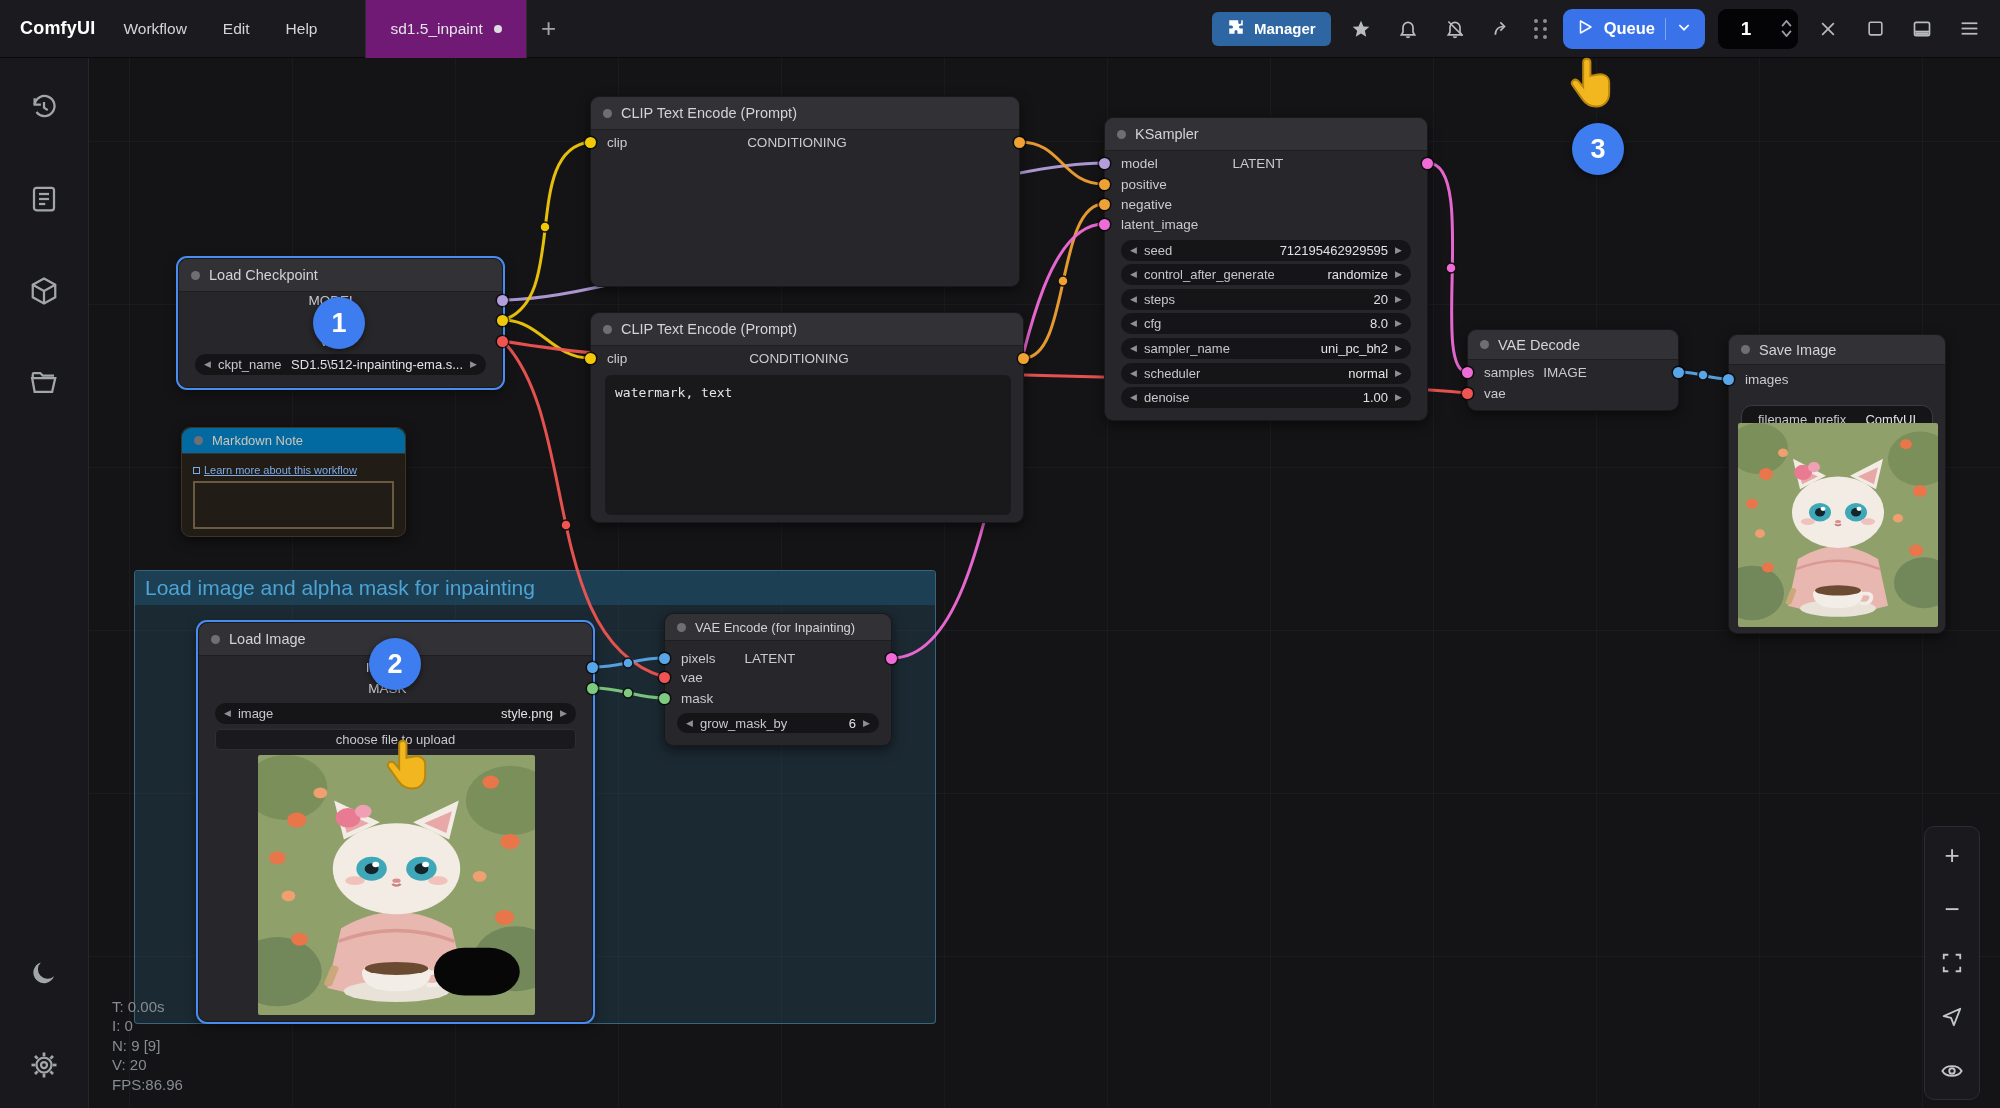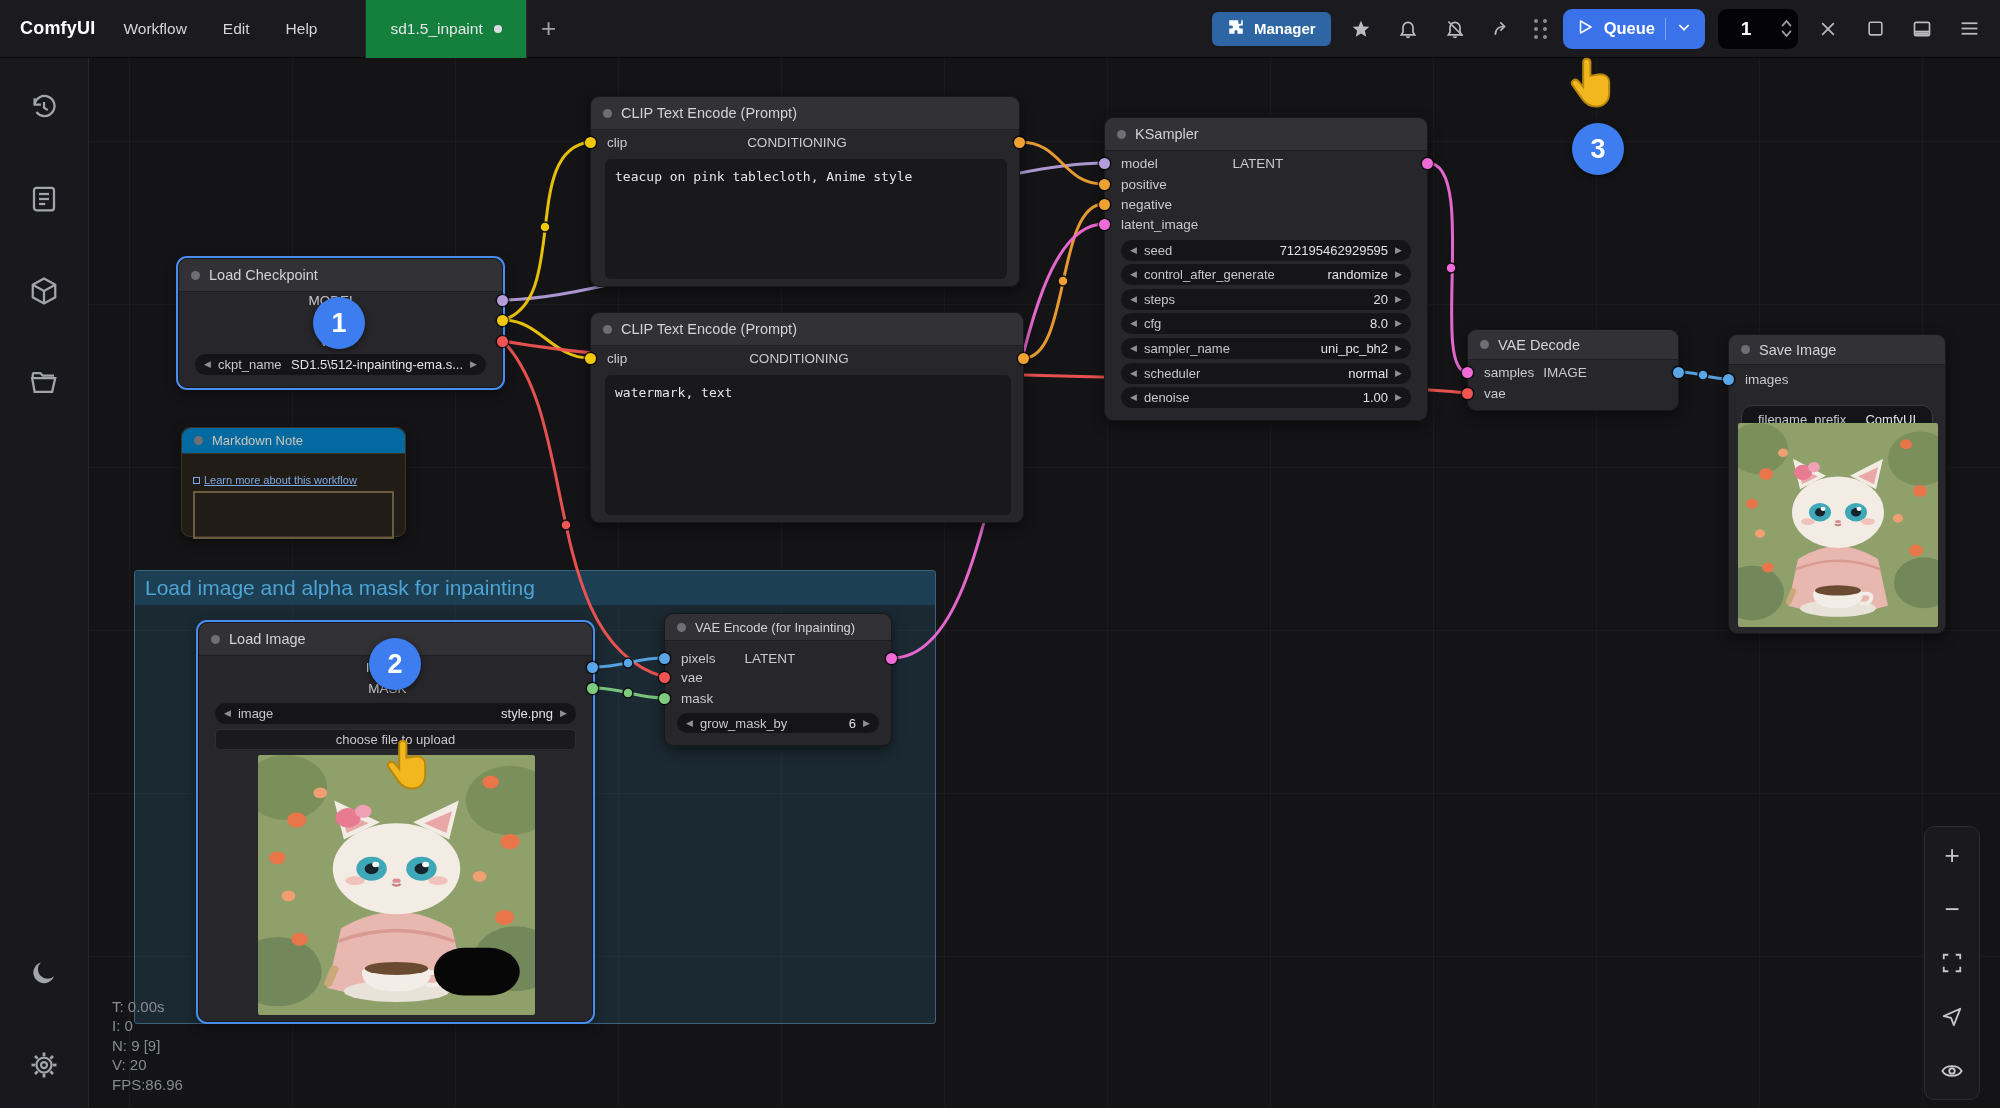--- a/index.html
+++ b/index.html
@@ -8,21 +8,21 @@
   .canvas-grid{position:absolute;inset:0;z-index:0;
     background-image:linear-gradient(rgba(255,255,255,.03) 1px,transparent 1px),
                      linear-gradient(90deg,rgba(255,255,255,.03) 1px,transparent 1px);
     background-size:163px 163px;background-position:-34px -22px}
 
   
   .topbar{position:absolute;top:0;left:0;width:2000px;height:58px;background:#1b1b1f;
     border-bottom:1px solid #09090b;display:flex;align-items:center;z-index:30}
   .logo{font-weight:bold;font-size:18px;color:#fff;padding:0 28px 0 20px;letter-spacing:.2px}
   .menu{display:flex;gap:36px;color:#d4d5d9;font-size:15.5px;margin-right:48px}
-  .tab{height:58px;display:flex;align-items:center;gap:11px;padding:0 24px;background:#15803d;
+  .tab{height:58px;display:flex;align-items:center;gap:11px;padding:0 24px;background:#701a75;
     border-left:1px solid #2c2c31;border-right:1px solid #2c2c31;color:#e4e5e8;font-size:15.5px}
   .tab-dot{width:8px;height:8px;border-radius:50%;background:#dcdde0}
   .newtab{width:44px;height:44px;display:flex;align-items:center;justify-content:center;color:#9fa2a7;font-size:26px}
   .tb-right{margin-left:auto;display:flex;align-items:center;gap:13px;padding-right:14px}
   .manager-btn{height:34px;background:#2e66a4;border-radius:6px;color:#fff;display:flex;align-items:center;gap:9px;padding:0 15px;font-size:15px;font-weight:bold}
   .icon-btn{width:34px;height:34px;display:flex;align-items:center;justify-content:center;color:#b9bcc1}
   .icon-btn svg{display:block}
   .grip{display:grid;grid-template-columns:5px 5px;grid-gap:4px;margin:0 2px}
   .grip i{width:4px;height:4px;border-radius:50%;background:#8a8d92}
   .queue-btn{height:40px;background:#3a72ea;border-radius:9px;color:#fff;display:flex;align-items:center;gap:10px;padding:0 13px;font-size:16.5px;font-weight:bold}
@@ -73,21 +73,21 @@
   .widget.pill-plain{border:1px solid #3a3a40}
   .prompt-box{position:absolute;background:#19191b;border-radius:6px;padding:9px 10px;
     font-family:"DejaVu Sans Mono",monospace;font-size:13px;color:#e6e6e8;line-height:1.35}
   .preview{position:absolute;border-radius:2px;overflow:hidden}
   .preview svg{display:block;width:100%;height:100%}
 
   
   .note{background:#211c15;border:1px solid #3c3425}
   .note .node-header{background:#0369a1;border-bottom:1px solid #3a3227}
   .note .node-title{color:#cdc6b8;font-size:13px}
-  .note-body{position:absolute;top:26px;left:7px;right:7px;bottom:7px;padding:20px 4px}
+  .note-body{position:absolute;top:26px;left:7px;right:7px;bottom:7px;padding:10px 4px}
   .note-link-row{display:flex;align-items:center;gap:4px}
   .note-bullet{width:7px;height:7px;border:1px solid #7daae8}
   .note-link{font-size:11px;color:#7daae8;text-decoration:underline}
   .note-inner{margin-top:5px;border:2px solid #6a5a40;height:48px}
 
   
   .badge{position:absolute;width:52px;height:52px;border-radius:50%;background:#3e7df0;color:#fff;
     display:flex;align-items:center;justify-content:center;font-size:27px;font-weight:bold;z-index:6;
     box-shadow:0 2px 6px rgba(0,0,0,.5)}
   .hand{position:absolute;z-index:31}
@@ -387,21 +387,20 @@
       <span class="node-title">CLIP Text Encode (Prompt)</span>
     </div>
     <div class="slot in" style="top:36px">
       <span class="port" style="background:#f0c808"></span>
       <span class="lbl">clip</span>
     </div>
     <div class="slot out" style="top:36px">
       <span class="lbl">CONDITIONING</span>
       <span class="port" style="background:#f0a133"></span>
     </div>
-    <div class="prompt-box" style="left:14px;right:12px;top:62px;height:120px">teacup on pink tablecloth, Anime style</div>
   </div>
 
   <div class="node" style="left:590px;top:312px;width:434px;height:211px">
     <div class="node-header h33">
       <span class="collapse-dot"></span>
       <span class="node-title">CLIP Text Encode (Prompt)</span>
     </div>
     <div class="slot in" style="top:36px">
       <span class="port" style="background:#f0c808"></span>
       <span class="lbl">clip</span>

